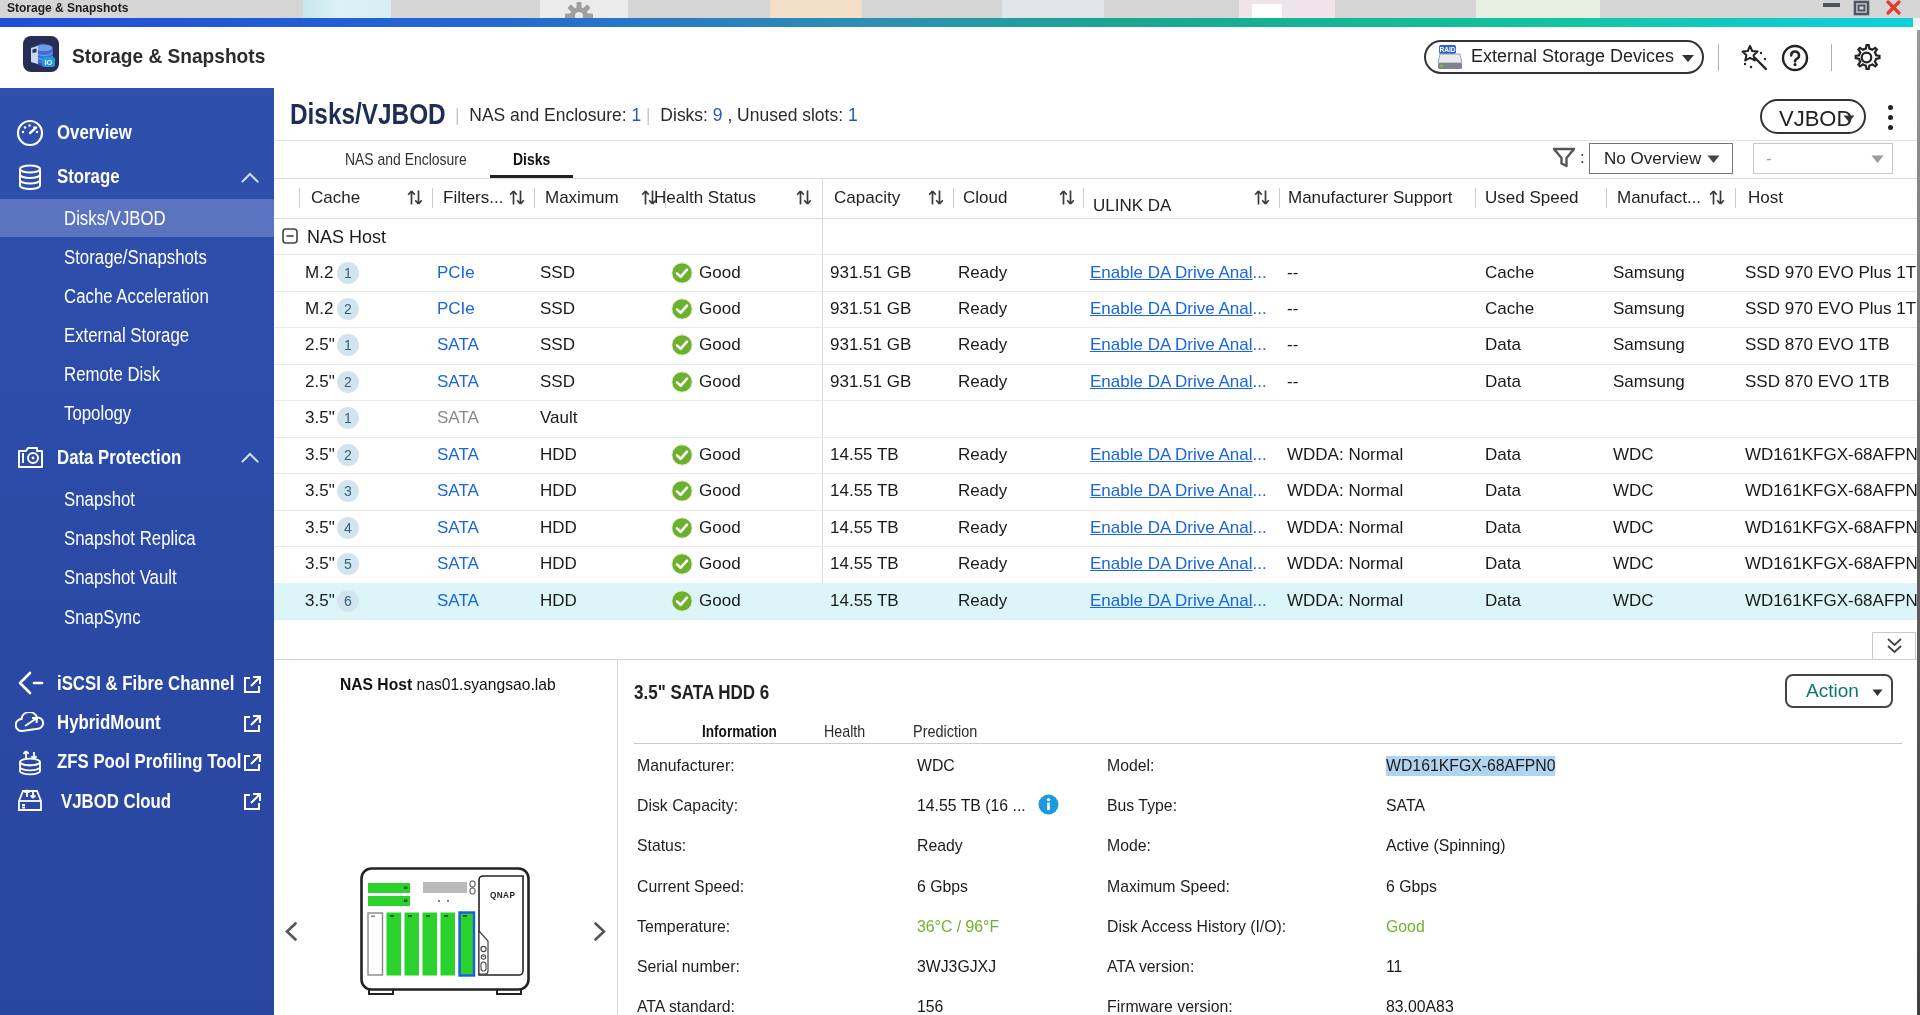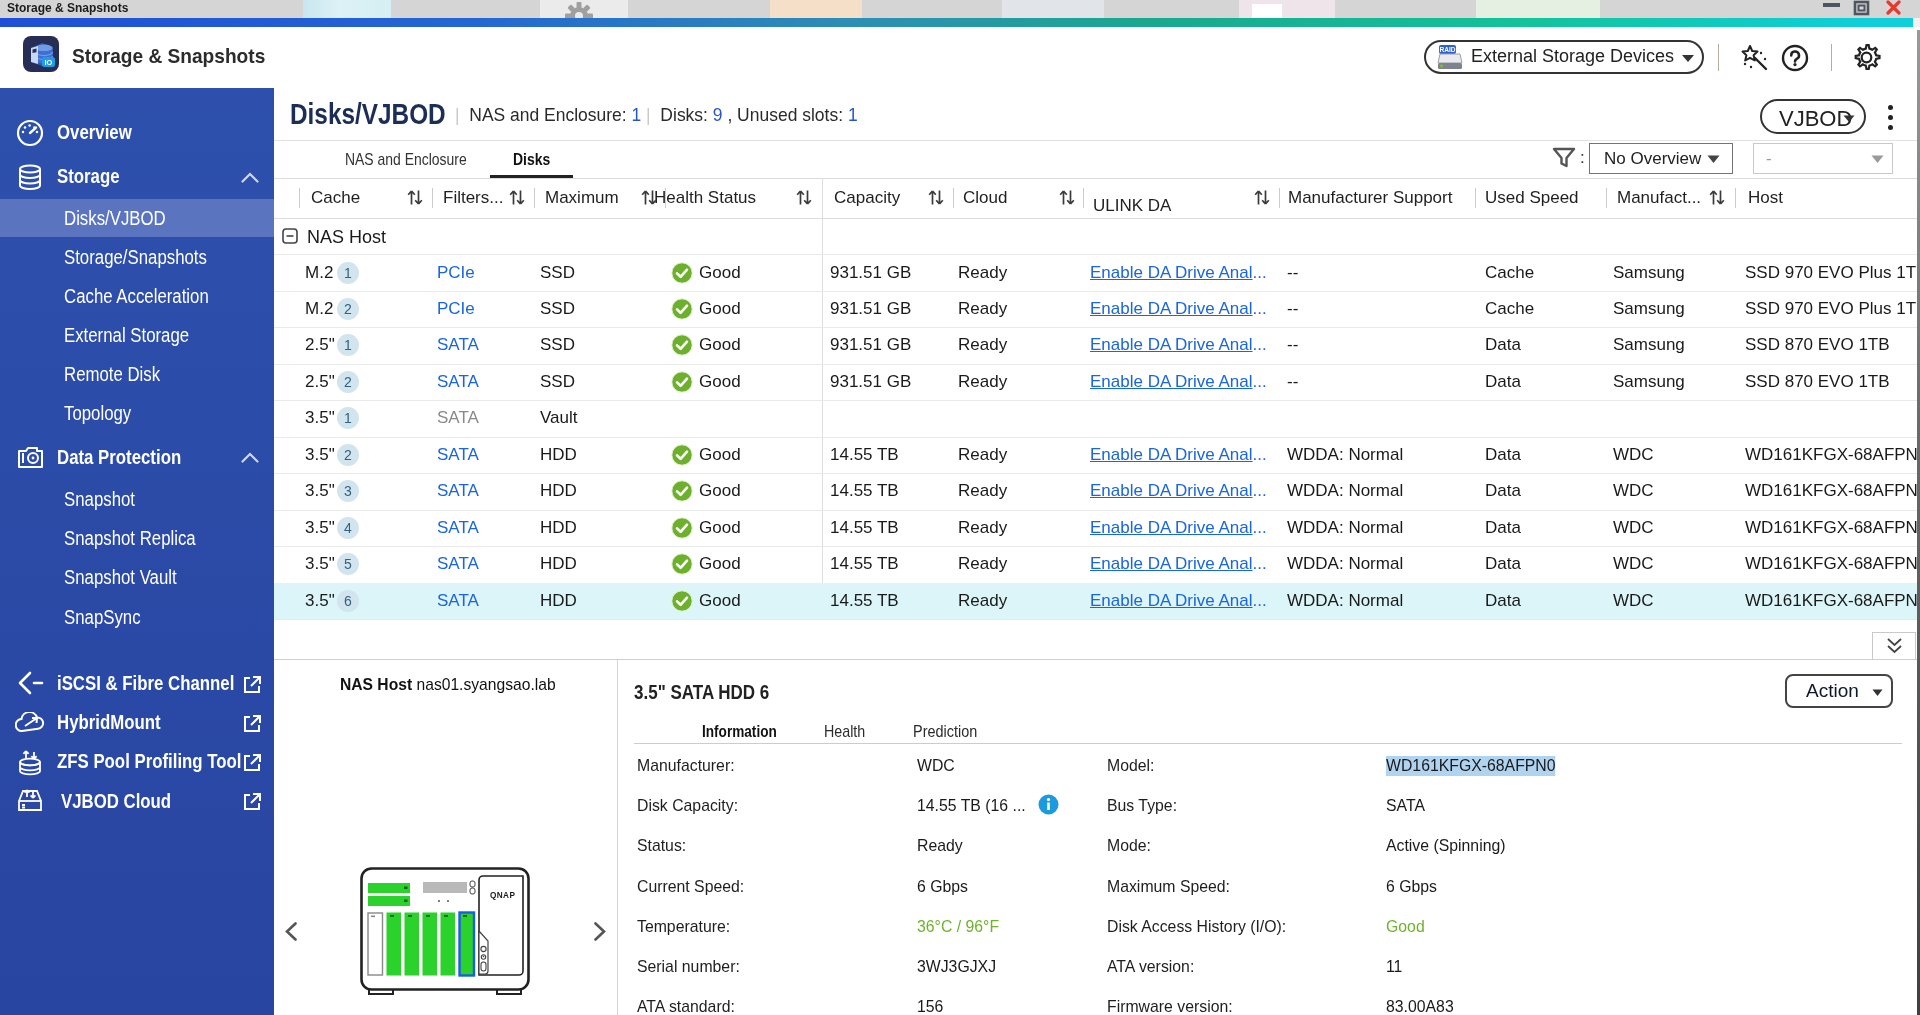--- a/index.html
+++ b/index.html
@@ -493,21 +493,21 @@
 <path d="M119 13 a4 4 0 0 1 4-4 l40 0 l0 95 a4 4 0 0 1 -4 4 l-40 0 Z" fill="#fff" stroke="#222" stroke-width="1.6"></path>
 <text x="130" y="31" font-size="8.2" font-weight="bold" fill="#1a1a1a" letter-spacing="0.4" font-family="Liberation Sans, sans-serif">QNAP</text>
 <path d="M119 64 L128 74 L128 104 a3 3 0 0 1 -3 3 l-6 0 Z" fill="#fff" stroke="#444" stroke-width="1.2"></path>
 <circle cx="123.5" cy="82" r="2.6" fill="none" stroke="#444" stroke-width="1.1"></circle>
 <circle cx="123.5" cy="90" r="2.2" fill="none" stroke="#444" stroke-width="1.1"></circle>
 <circle cx="123.5" cy="89.5" r="0.8" fill="#444"></circle>
 <rect x="121" y="95" width="5" height="9" rx="2.4" fill="none" stroke="#444" stroke-width="1.1"></rect>
 </svg>
 <div style="position:absolute;left:360px;top:593px;font-size:20px;font-weight:bold;color:#222;transform:scaleX(0.85);transform-origin:left center;white-space:nowrap;">3.5" SATA HDD 6</div>
 <div style="position:absolute;left:1511px;top:586px;width:108px;height:34px;border:2px solid #444;border-radius:8px;background:#fff;"></div>
-<div style="position:absolute;left:1532px;top:592px;font-size:19px;color:#0f172a;">Action</div>
+<div style="position:absolute;left:1532px;top:592px;font-size:19px;color:#0f766e;">Action</div>
 <svg style="position:absolute;left:1598px;top:601px;" width="11" height="8" viewBox="0 0 11 8">
       <path d="M0.5 0.5 L5.5 7 L10.5 0.5 Z" fill="#333"></path>
     </svg>
 <div style="position:absolute;left:428px;top:634px;font-size:17px;font-weight:bold;color:#111;transform:scaleX(0.80);transform-origin:left center;">Information</div>
 <div style="position:absolute;left:550px;top:634px;font-size:17px;color:#2b2b2b;transform:scaleX(0.84);transform-origin:left center;">Health</div>
 <div style="position:absolute;left:639px;top:634px;font-size:17px;color:#2b2b2b;transform:scaleX(0.85);transform-origin:left center;">Prediction</div>
 <div style="position:absolute;left:360px;top:655px;width:1268px;height:1px;background:#ccc;"></div>
 <div class="dcell" style="left:363px;top:668.0px;color:#1e1e1e;">Manufacturer:</div>
 <div class="dcell" style="left:643px;top:668.0px;">WDC</div>
 <div class="dcell" style="left:833px;top:668.0px;color:#1e1e1e;">Model:</div>

